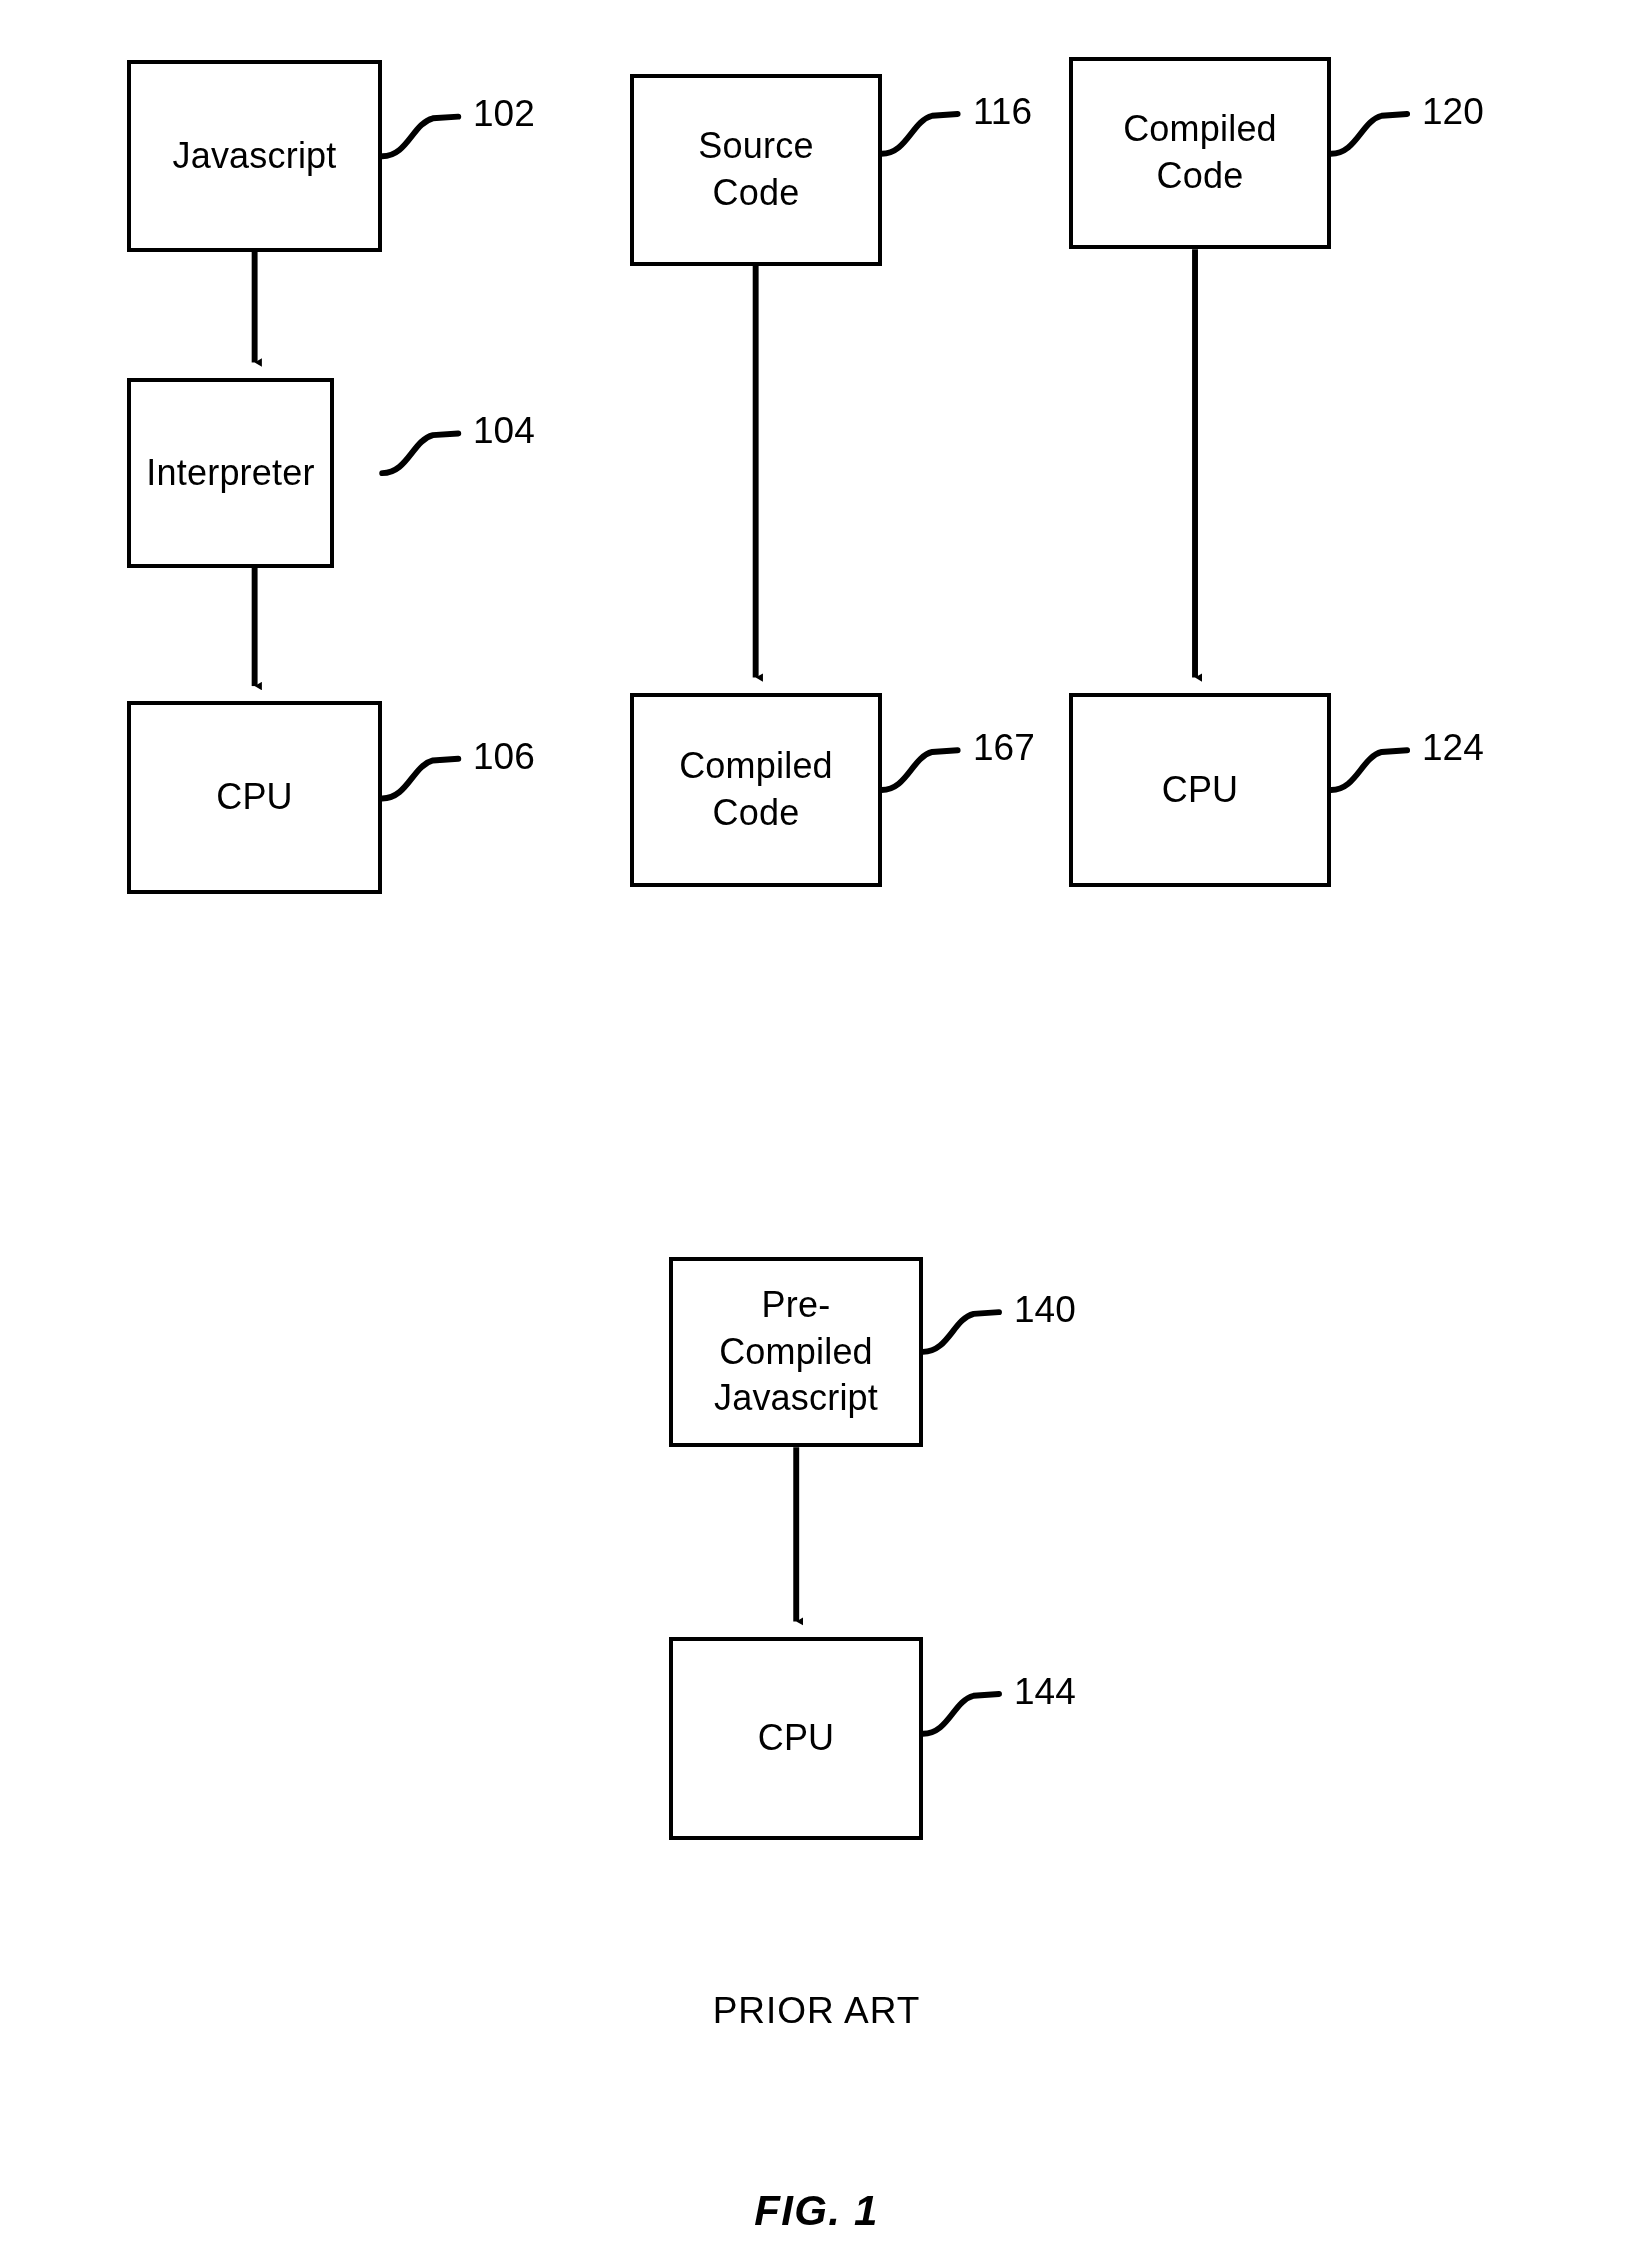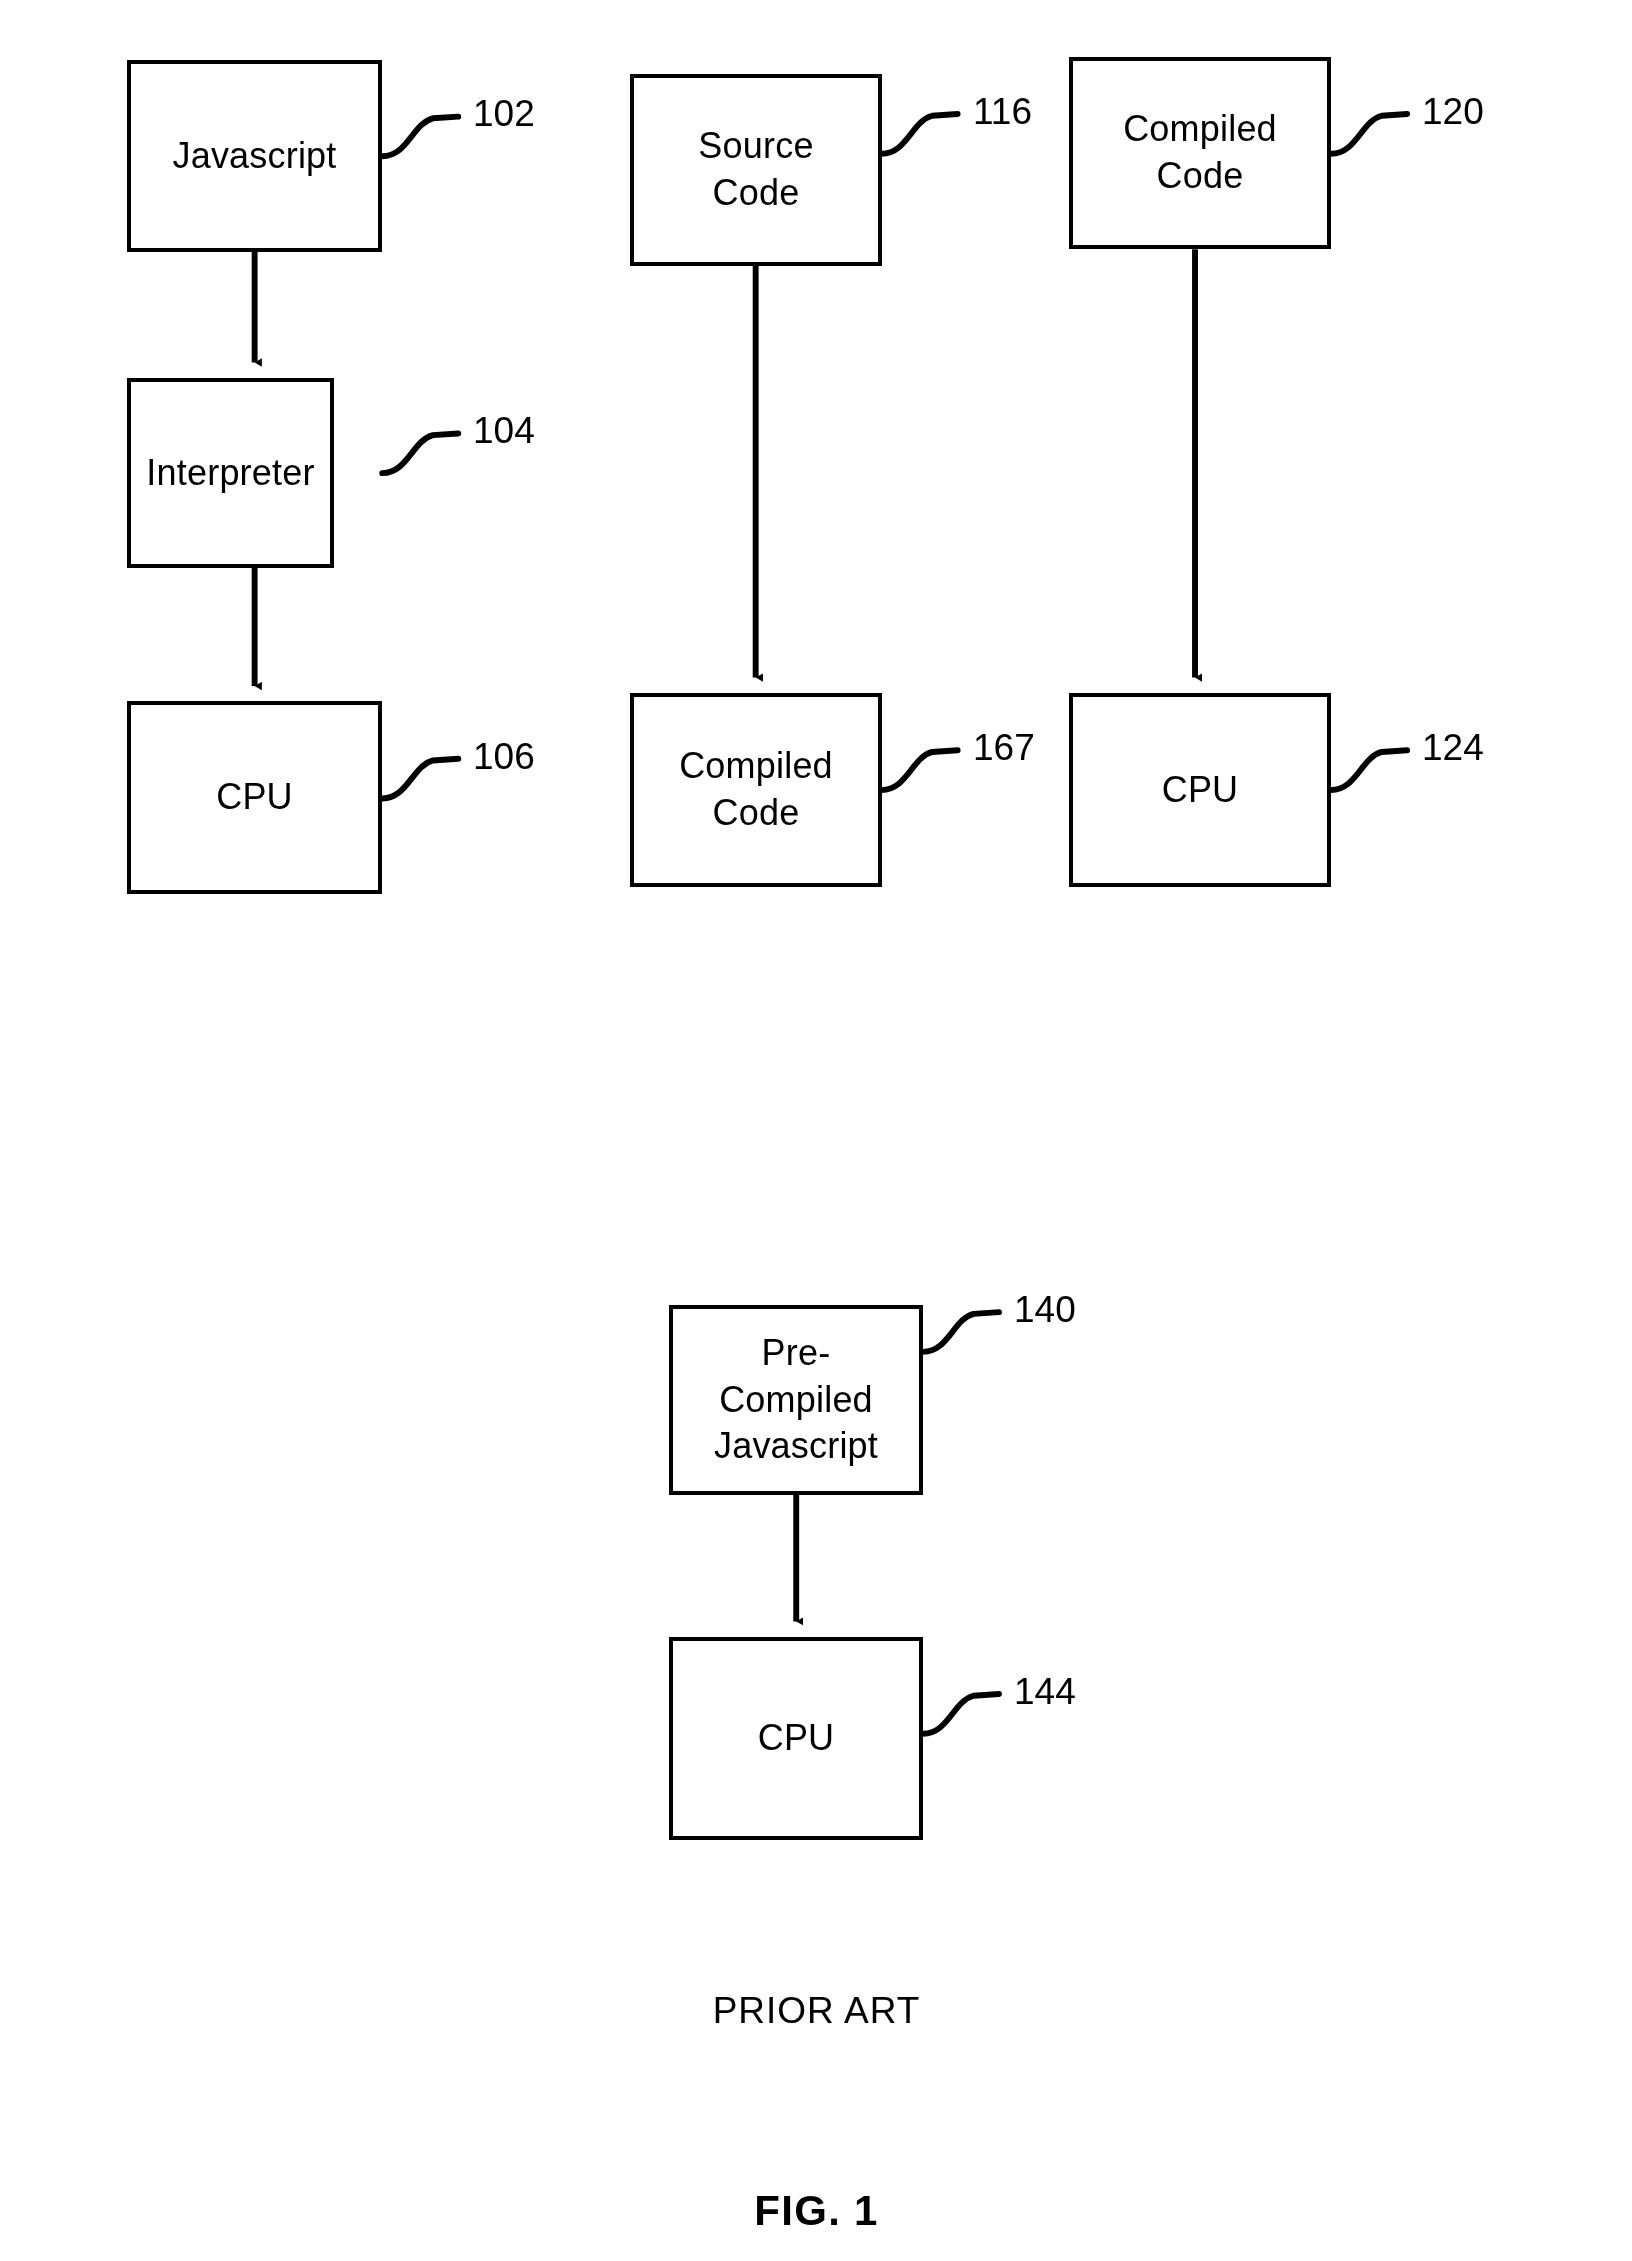--- a/index.html
+++ b/index.html
@@ -137,30 +137,30 @@
     <span class="line">Compiled</span>
     <span class="line">Code</span>
   </div>
   <div class="ref-label" style="left:1415px; top:93px;">120</div>
 
   <div class="node" style="left:1069px; top:693px; width:262px; height:194px;">
     <span class="line">CPU</span>
   </div>
   <div class="ref-label" style="left:1415px; top:729px;">124</div>
 
-  <div class="node" style="left:669px; top:1257px; width:254px; height:190px;margin-top:48px;">
+  <div class="node" style="left:669px; top:1257px; width:254px; height:190px;">
     <span class="line">Pre-</span>
     <span class="line">Compiled</span>
     <span class="line">Javascript</span>
   </div>
   <div class="ref-label" style="left:1007px; top:1291px;">140</div>
 
   <div class="node" style="left:669px; top:1637px; width:254px; height:203px;">
     <span class="line">CPU</span>
   </div>
   <div class="ref-label" style="left:1007px; top:1673px;">144</div>
 
   <div class="caption" style="left:0px; top:1958px; width:1633px;">PRIOR ART</div>
 
-  <div class="caption bold" style="left:0px; top:2156px; width:1633px;">FIG. 1</div>
+  <div class="caption bold" style="left:0px; top:2156px; width:1633px;font-style:italic;">FIG. 1</div>
 
 </div>
 
 
 </body></html>

